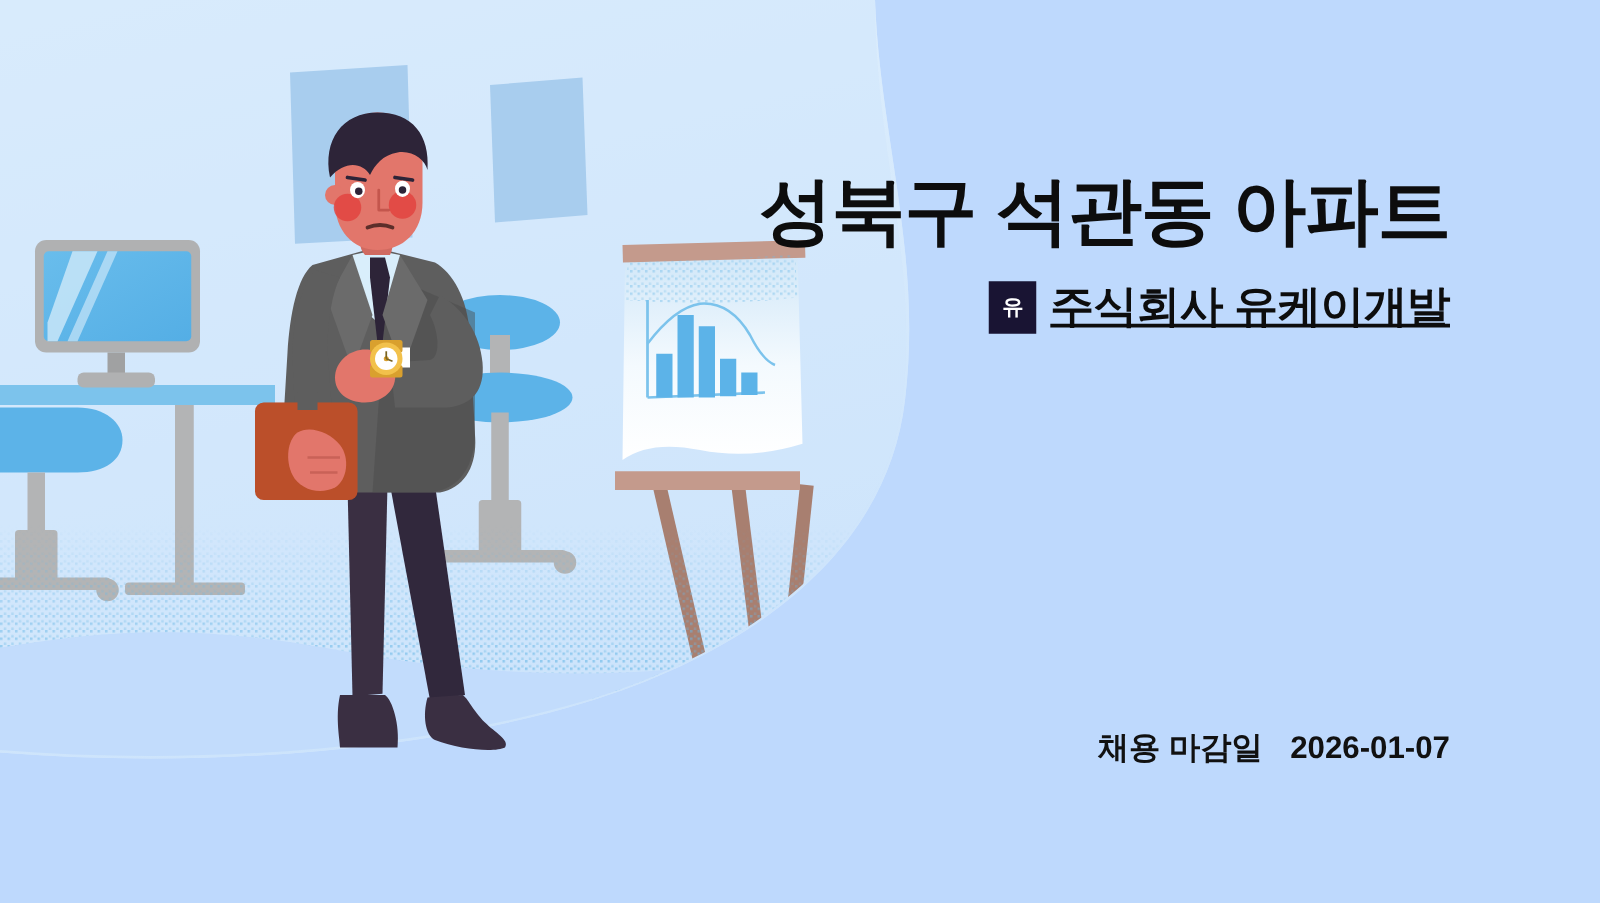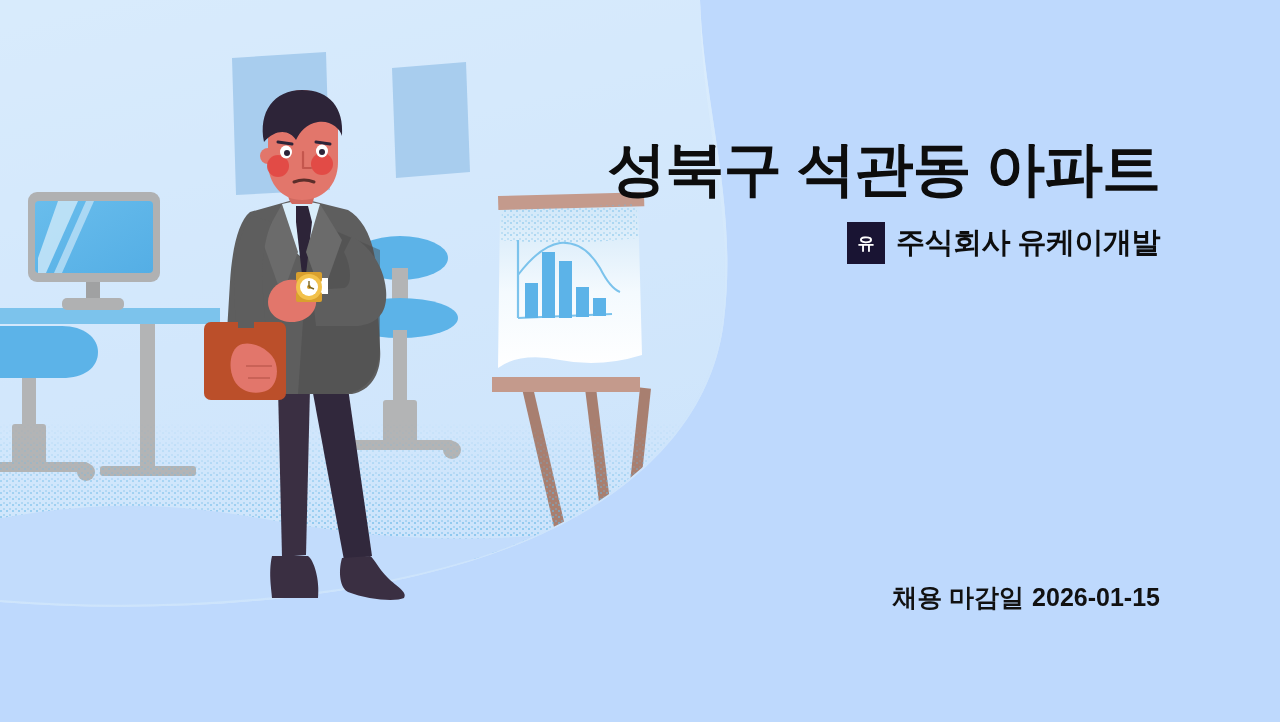--- a/index.html
+++ b/index.html
@@ -60,37 +60,38 @@
     background:#191433;
     color:#ffffff;
     font-size:17px;
     font-weight:600;
     display:flex;
     align-items:center;
     justify-content:center;
     flex:0 0 auto;
   }
   #company-name {
-    font-size:29px;
+    font-size:35px;
     font-weight:bold;
     color:#0d0d0d;
     letter-spacing:-0.5px;
     white-space:nowrap;
+    text-decoration:underline;
   }
 
   #deadline {
     position:absolute;
     right:0; top:581px;
     width:100%;
     font-size:25px;
     font-weight:bold;
     color:#111111;
     white-space:nowrap;
   }
-  #deadline .dl-label { margin-right:8px; }
+  #deadline .dl-label { margin-right:22px; }
 </style>
 </head>
 <body>
 
 <div id="poster">
 
   <div id="illustration">
     <svg width="780" height="722" viewBox="0 0 780 722" xmlns="http://www.w3.org/2000/svg">
       <defs>
         <linearGradient id="gradTop" x1="0" y1="0" x2="0.3" y2="1">
@@ -303,17 +304,17 @@
   <div id="text-col">
 
     <div id="job-title">성북구 석관동 아파트</div>
 
     <div id="company-row">
       <div id="company-badge">유</div>
       <div id="company-name">주식회사 유케이개발</div>
     </div>
 
     <div id="deadline">
-      <span class="dl-label">채용 마감일</span><span class="dl-date">2026-01-15</span>
+      <span class="dl-label">채용 마감일</span><span class="dl-date">2026-01-07</span>
     </div>
 
   </div>
 </div>
 
 </body></html>

